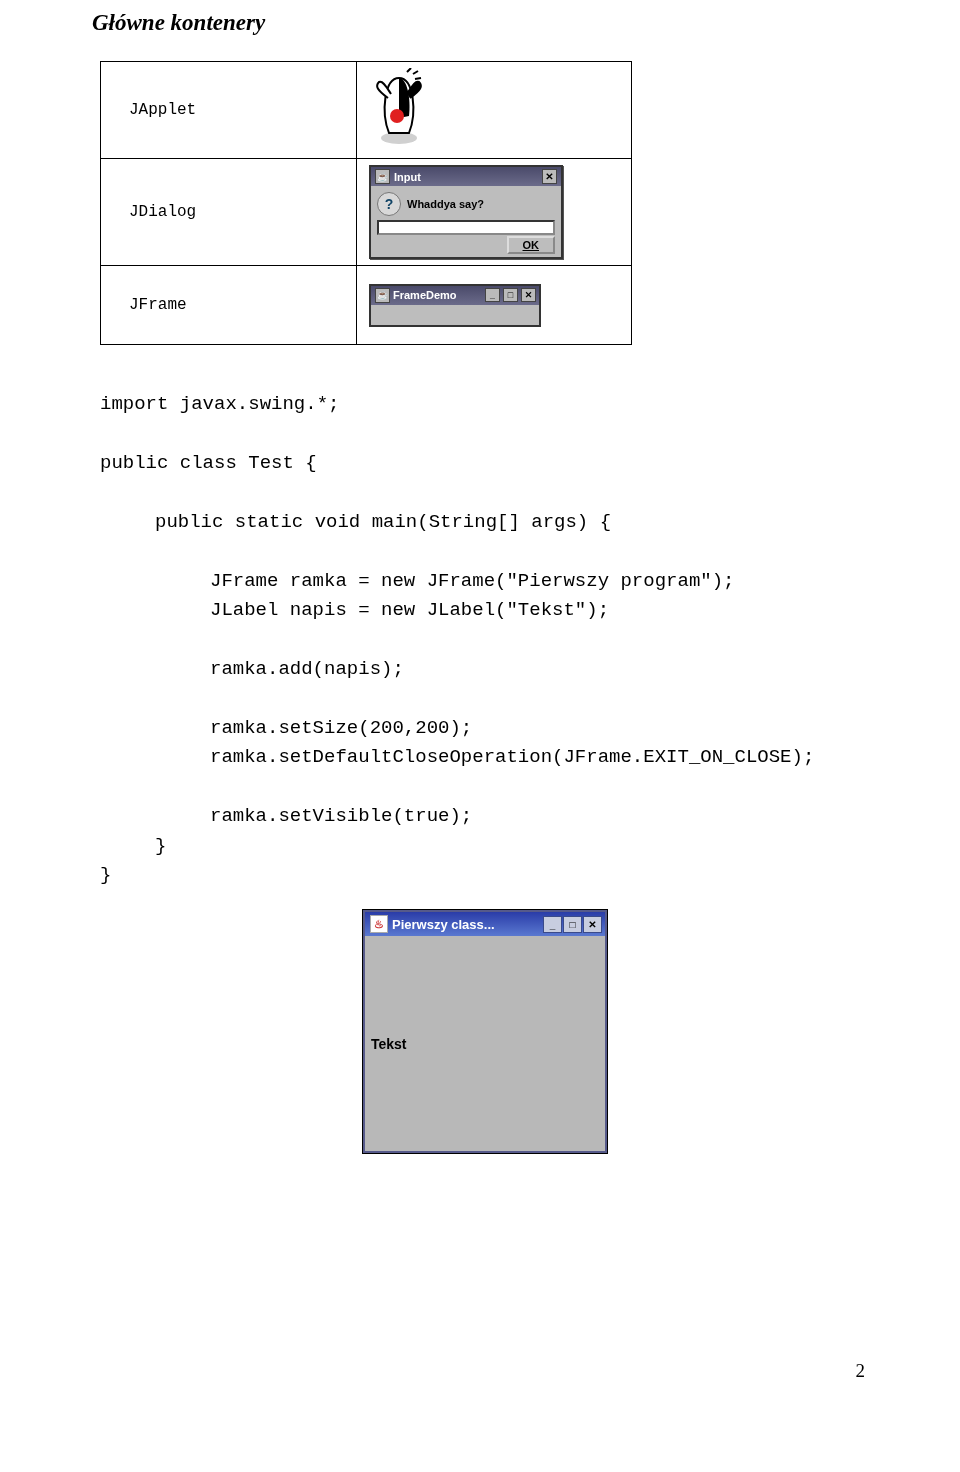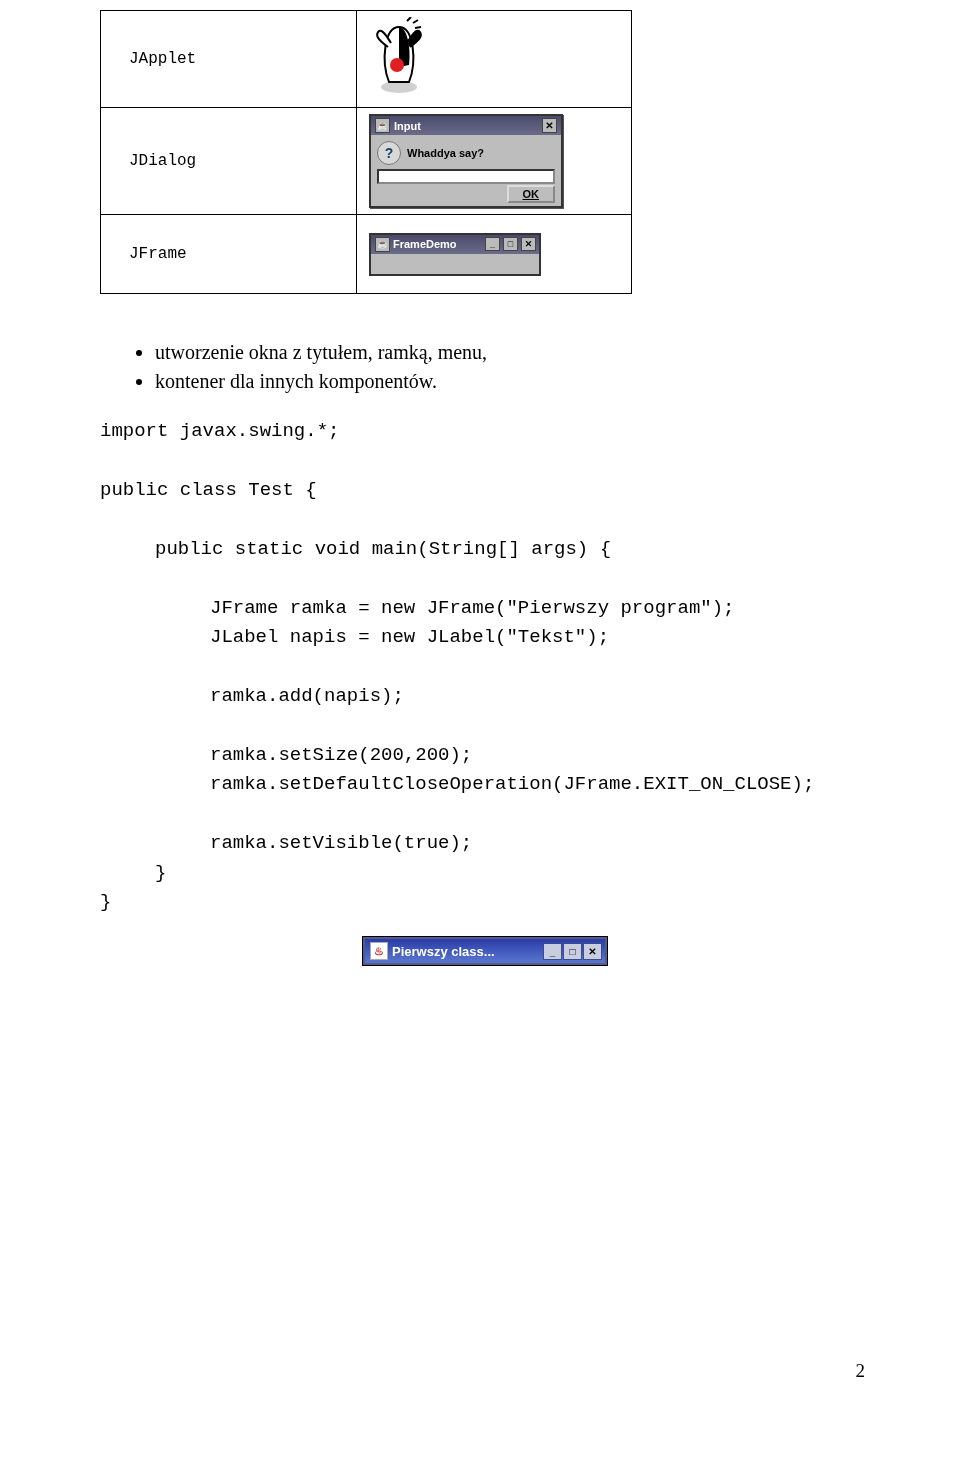--- a/index.html
+++ b/index.html
@@ -184,20 +184,21 @@
     right: 95px;
     font-size: 19px;
     font-family: "Times New Roman", serif;
   }
 </style>
 </head>
 <body>
 
 <div class="page">
 
+  <h2 class="section">Główne kontenery</h2>
 
   <table class="containers">
     <tbody>
         <tr>
       <td class="label-cell">JApplet</td>
       <td class="img-cell">
         <span class="duke">
           <svg viewBox="0 0 60 80" width="60" height="80">
             <ellipse cx="30" cy="70" rx="18" ry="6" fill="#d0d0d0"></ellipse>
             <path d="M30 10 C 45 10 48 45 40 65 L20 65 C12 45 15 10 30 10 Z" fill="#fff" stroke="#000" stroke-width="2"></path>
@@ -246,24 +247,20 @@
             <span class="wbtn">✕</span>
           </div>
           <div class="clientthin"></div>
         </div>
       </td>
     </tr>
   </tbody>
     </table>
 
 
-  <ul class="bul">
-    <li>utworzenie okna z tytułem, ramką, menu,</li>
-    <li>kontener dla innych komponentów.</li>
-  </ul>
 
   <pre class="code"><span>import javax.swing.*;</span>
 
 <span>public class Test {</span>
 
 <span class="indent1">public static void main(String[] args) {</span>
 
 <span class="indent2">JFrame ramka = new JFrame("Pierwszy program");</span>
 <span class="indent2">JLabel napis = new JLabel("Tekst");</span>
 
@@ -279,16 +276,19 @@
   <div class="progwin">
     <div class="titlebar3">
       <span class="javaicon">♨</span>
       <span class="titletext">Pierwszy class...</span>
       <span class="wbtns">
         <span class="wbtn2">_</span>
         <span class="wbtn2">□</span>
         <span class="wbtn2">✕</span>
       </span>
     </div>
+    <div class="client">
+      <span>Tekst</span>
+    </div>
   </div>
 
   <div class="page-num">2</div>
 </div>
 
 </body></html>

